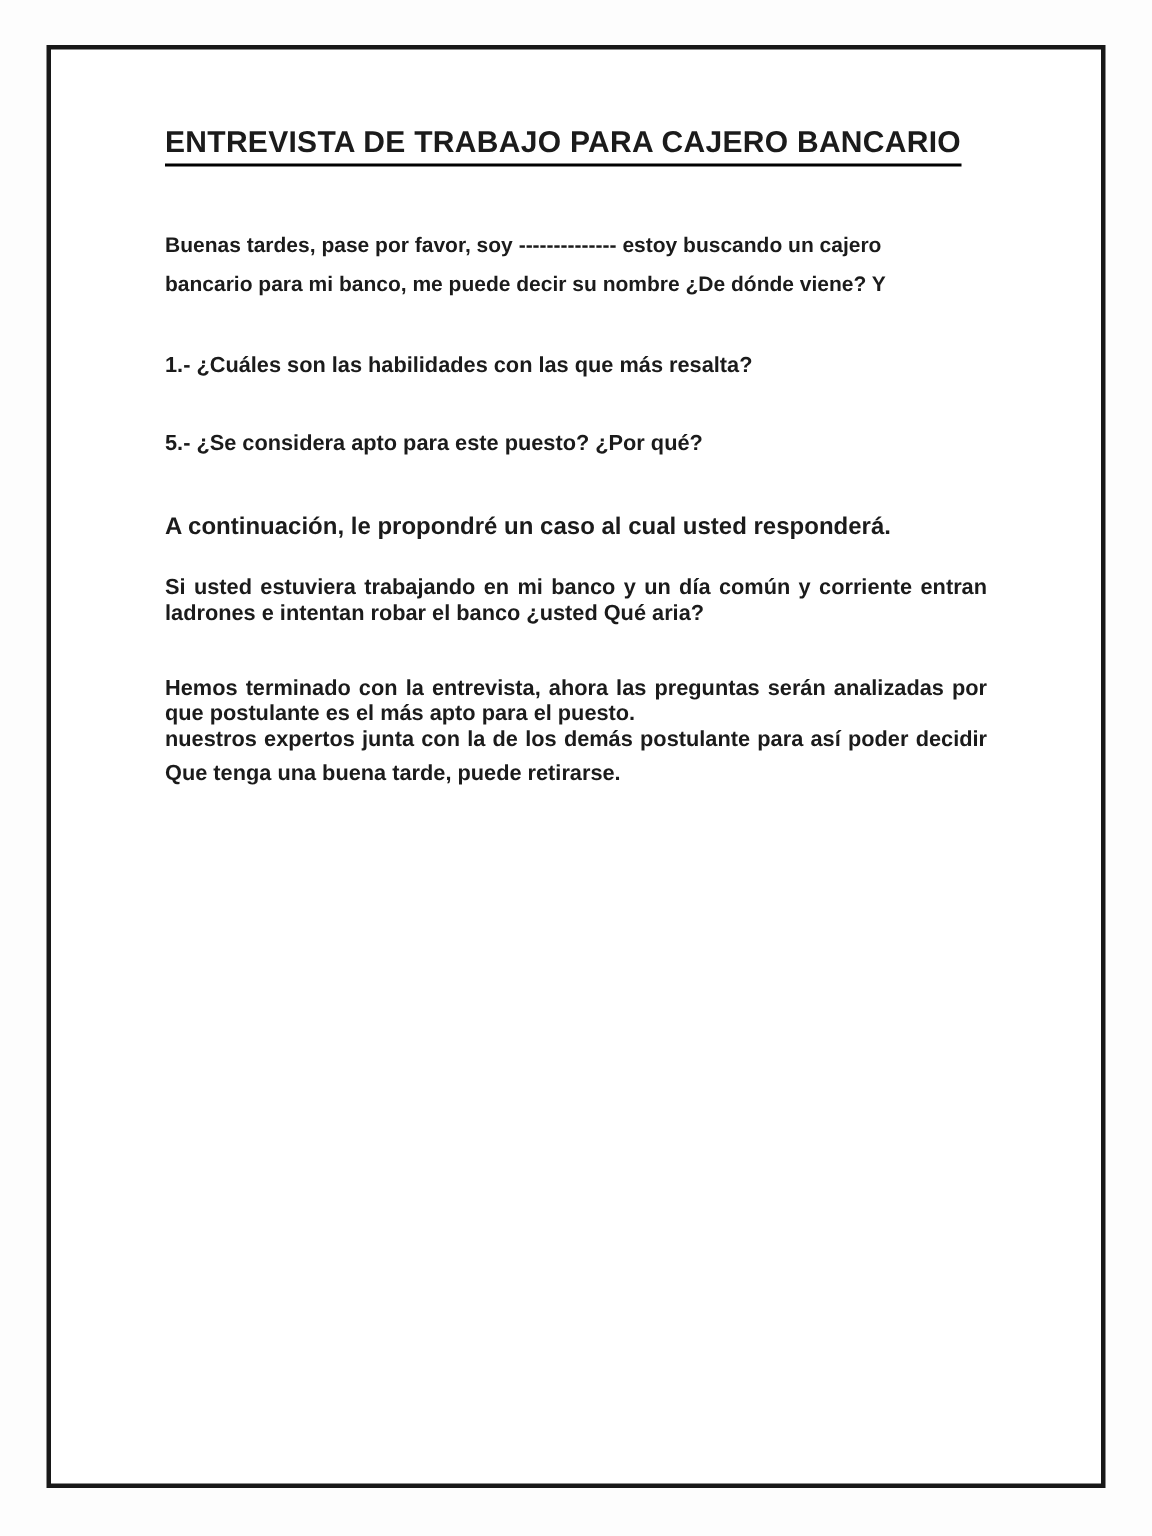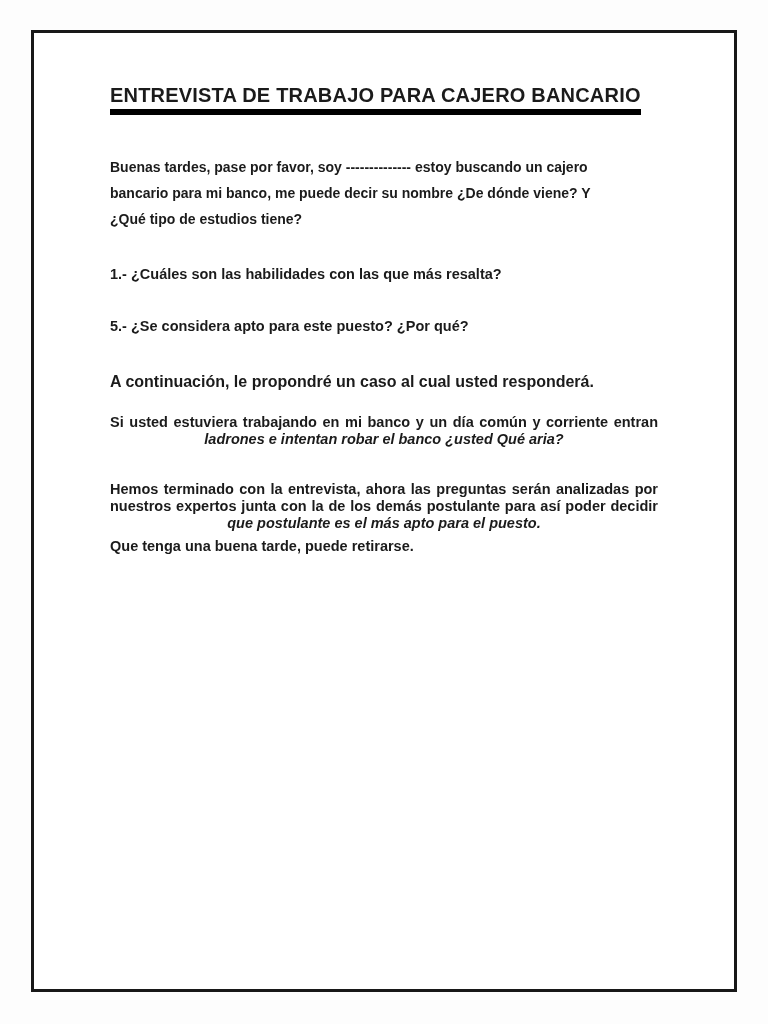--- a/index.html
+++ b/index.html
@@ -20,68 +20,67 @@
     position: absolute;
     left: 76px; right: 76px; top: 0;
     color: #1b1b1b;
     font-weight: 700;
   }
   .title-wrap { margin-top: 50px; line-height: 25px; }
   .doc-title {
     display: inline-block;
     font-size: 20px;
     letter-spacing: 0.2px;
-    border-bottom: 6px solid #000000;
+    border-bottom: 2px solid #000000;
     padding-bottom: 1px;
     white-space: nowrap;
   }
   .intro { margin-top: 39px; }
   .intro .line { line-height: 26px; font-size: 14px; }
   .ack { margin-top: 53px; line-height: 19px; font-size: 14.5px; }
   .question { margin-top: 33px; line-height: 19px; font-size: 14.5px; }
   .case-intro { margin-top: 36px; line-height: 19px; font-size: 16px; }
   .case-para { margin-top: 23px; }
   .closing-para { margin-top: 33px; }
   .jpara .line { line-height: 17px; font-size: 14.5px; }
   .jline {
     text-align: justify;
     text-align-last: justify;
   }
-  .lline { text-align: center; font-style: italic; }
+  .lline { text-align: left; }
   .farewell { margin-top: 6px; line-height: 17px; font-size: 14.5px; }
 </style>
 </head>
 <body>
 
 <div class="page">
   <div class="content">
 
     <div class="title-wrap">
       <span class="doc-title">ENTREVISTA DE TRABAJO PARA CAJERO BANCARIO</span>
     </div>
 
     <div class="intro">
       <div class="line">Buenas tardes, pase por favor, soy -------------- estoy buscando un cajero</div>
       <div class="line">bancario para mi banco, me puede decir su nombre ¿De dónde viene? Y</div>
-      <div class="line">¿Qué tipo de estudios tiene?</div>
     </div>
 
 
     <div class="question">1.- ¿Cuáles son las habilidades con las que más resalta?</div>
     <div class="question">5.- ¿Se considera apto para este puesto? ¿Por qué?</div>
 
     <div class="case-intro">A continuación, le propondré un caso al cual usted responderá.</div>
 
     <div class="case-para jpara">
       <div class="line jline">Si usted estuviera trabajando en mi banco y un día común y corriente entran</div>
       <div class="line lline">ladrones e intentan robar el banco ¿usted Qué aria?</div>
     </div>
 
     <div class="closing-para jpara">
       <div class="line jline">Hemos terminado con la entrevista, ahora las preguntas serán analizadas por</div>
+      <div class="line lline">que postulante es el más apto para el puesto.</div>
       <div class="line jline">nuestros expertos junta con la de los demás postulante para así poder decidir</div>
-      <div class="line lline">que postulante es el más apto para el puesto.</div>
     </div>
 
     <div class="farewell">Que tenga una buena tarde, puede retirarse.</div>
 
   </div>
 </div>
 
 </body></html>

